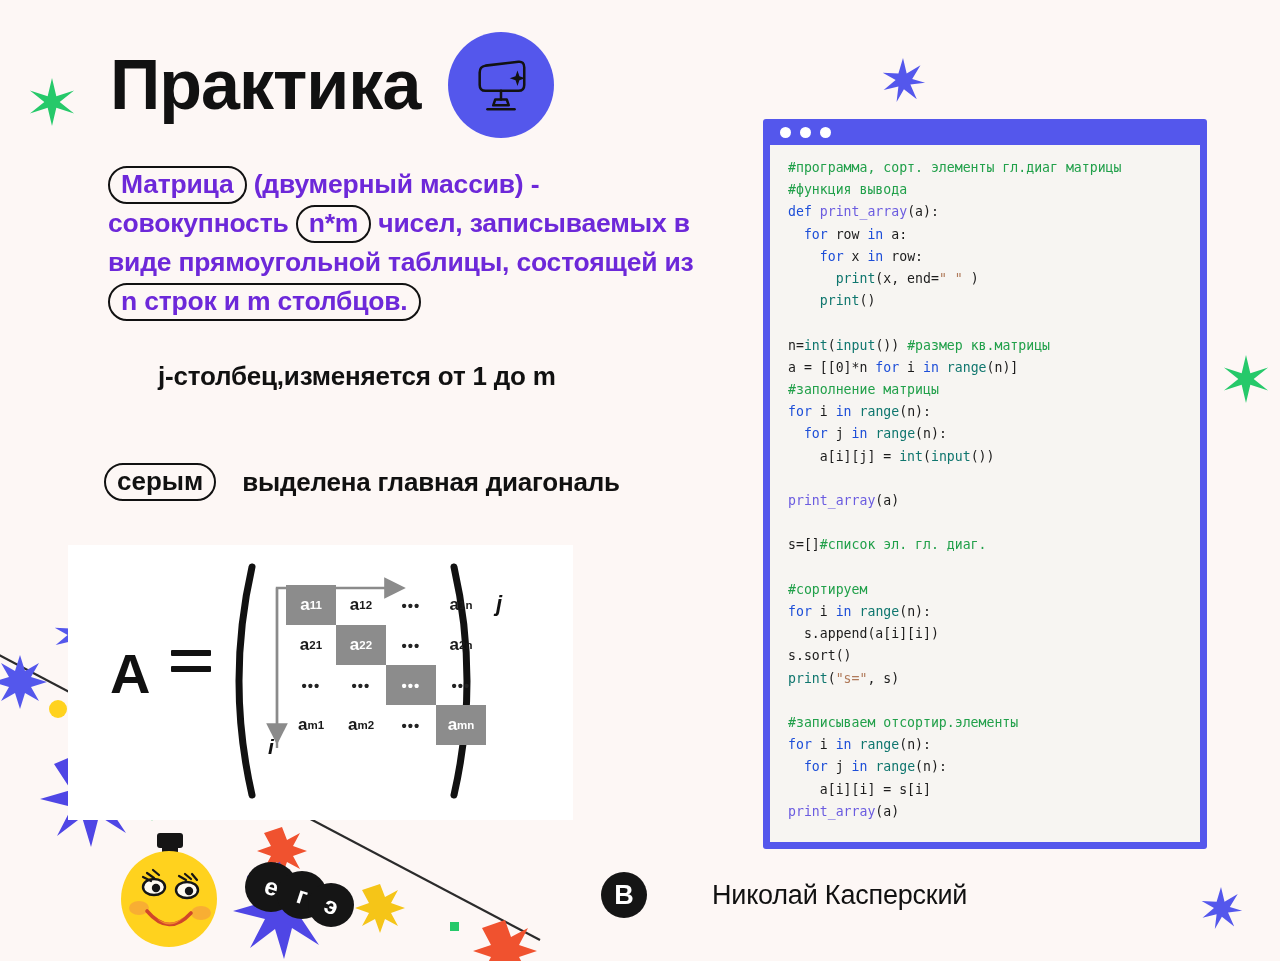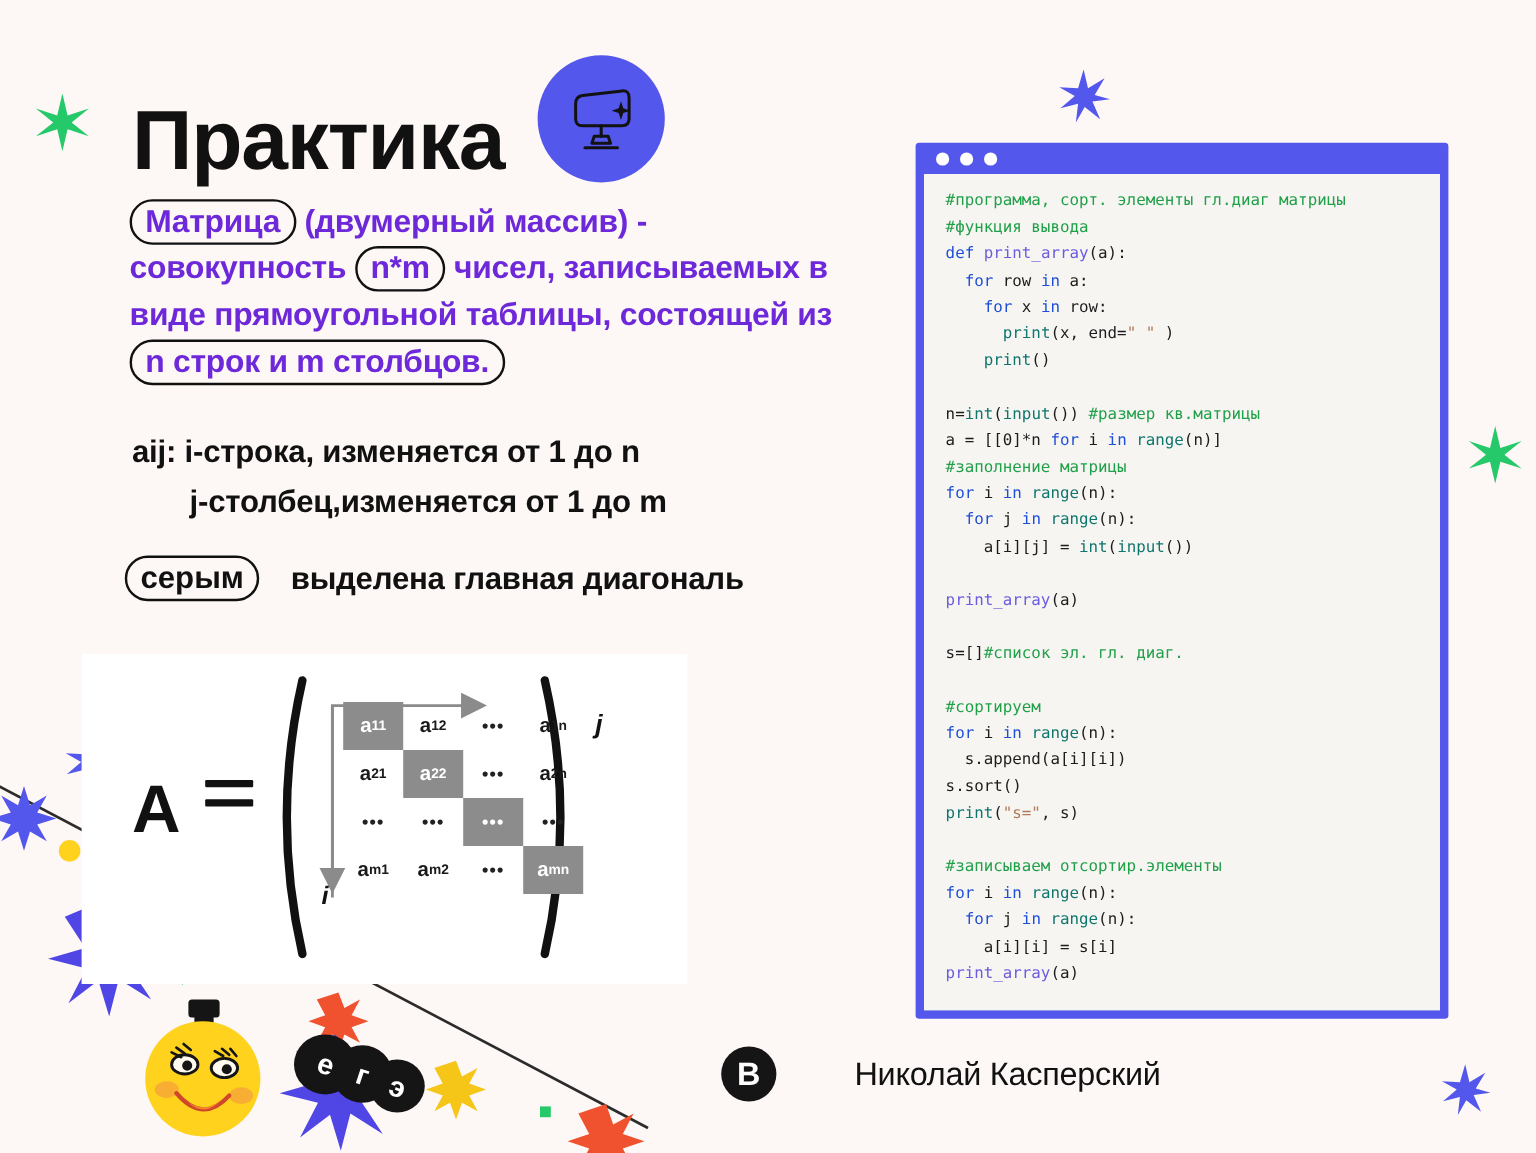--- a/index.html
+++ b/index.html
@@ -6,21 +6,21 @@
   html,body{margin:0;padding:0;}
   body{
     width:1280px;height:961px;overflow:hidden;position:relative;
     background:#fdf7f5;
     font-family:"Liberation Sans","DejaVu Sans",sans-serif;
     color:#111;
   }
   .slide{position:absolute;inset:0;}
 
   
-  .title-row{position:absolute;left:110px;top:46px;display:flex;align-items:flex-end;gap:28px;}
+  .title-row{position:absolute;left:110px;top:32px;display:flex;align-items:center;gap:28px;}
   .title-text{
     font-size:70px;font-weight:700;letter-spacing:-1px;line-height:1;
     color:#111;white-space:nowrap;
   }
   .title-badge{
     width:106px;height:106px;border-radius:50%;
     background:#5457ec;display:flex;align-items:center;justify-content:center;
     flex:0 0 auto;
   }
 
@@ -206,21 +206,20 @@
       <span class="pill">n*m</span>
       <span>чисел, записываемых в</span>
     </div>
     <div class="def-line">виде прямоугольной таблицы, состоящей из</div>
     <div class="def-line">
       <span class="pill">n строк и m столбцов.</span>
     </div>
   </div>
 
   <div class="aij-block">
-    <div class="aij-line">aij: i-строка, изменяется от 1 до n</div>
     <div class="aij-line indent">j-столбец,изменяется от 1 до m</div>
   </div>
 
   <div class="gray-block">
     <span class="pill">серым</span>
     <span class="gray-rest">выделена  главная диагональ</span>
   </div>
 
   <div class="matrix-card">
     <div class="matrix-inner">

